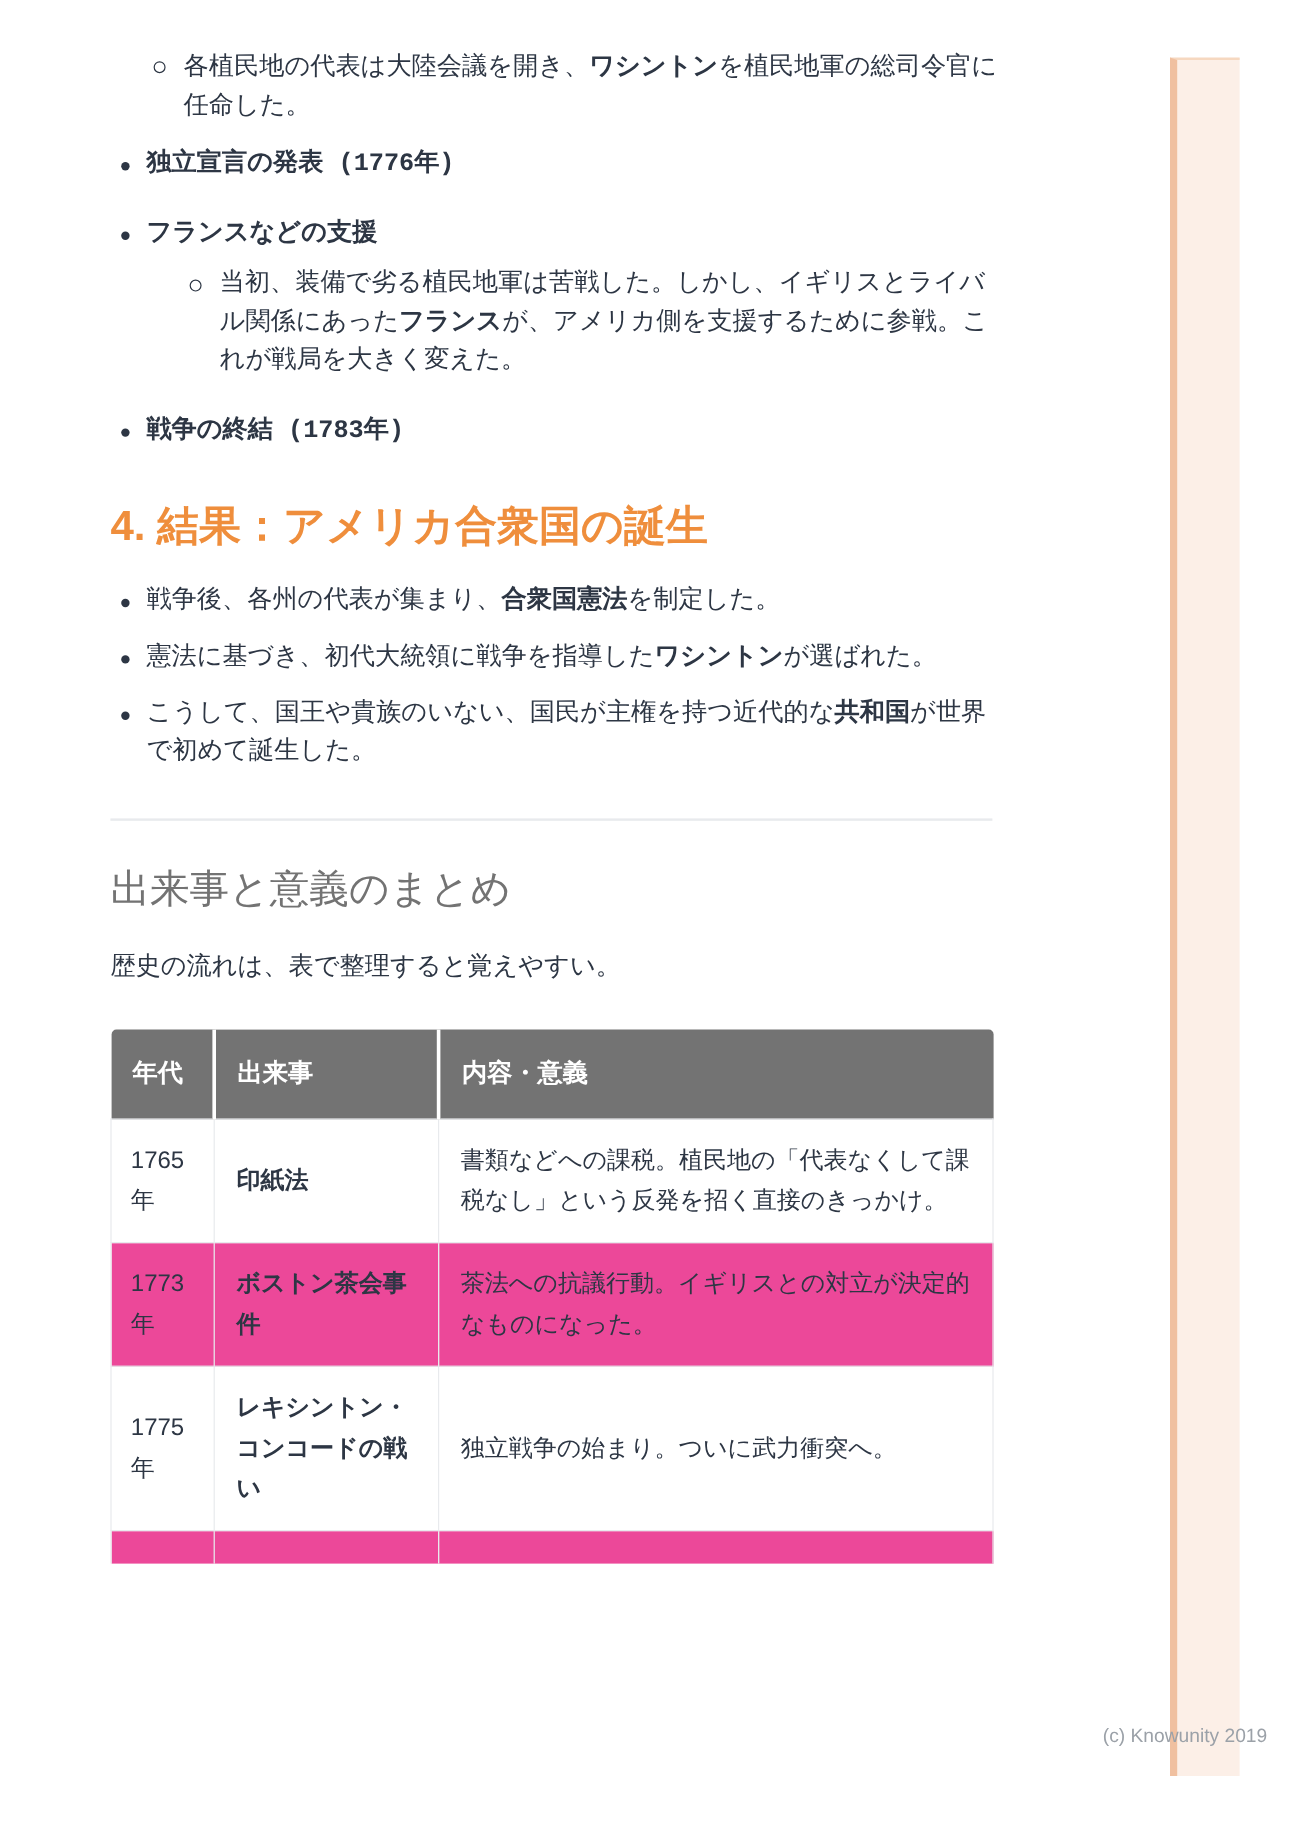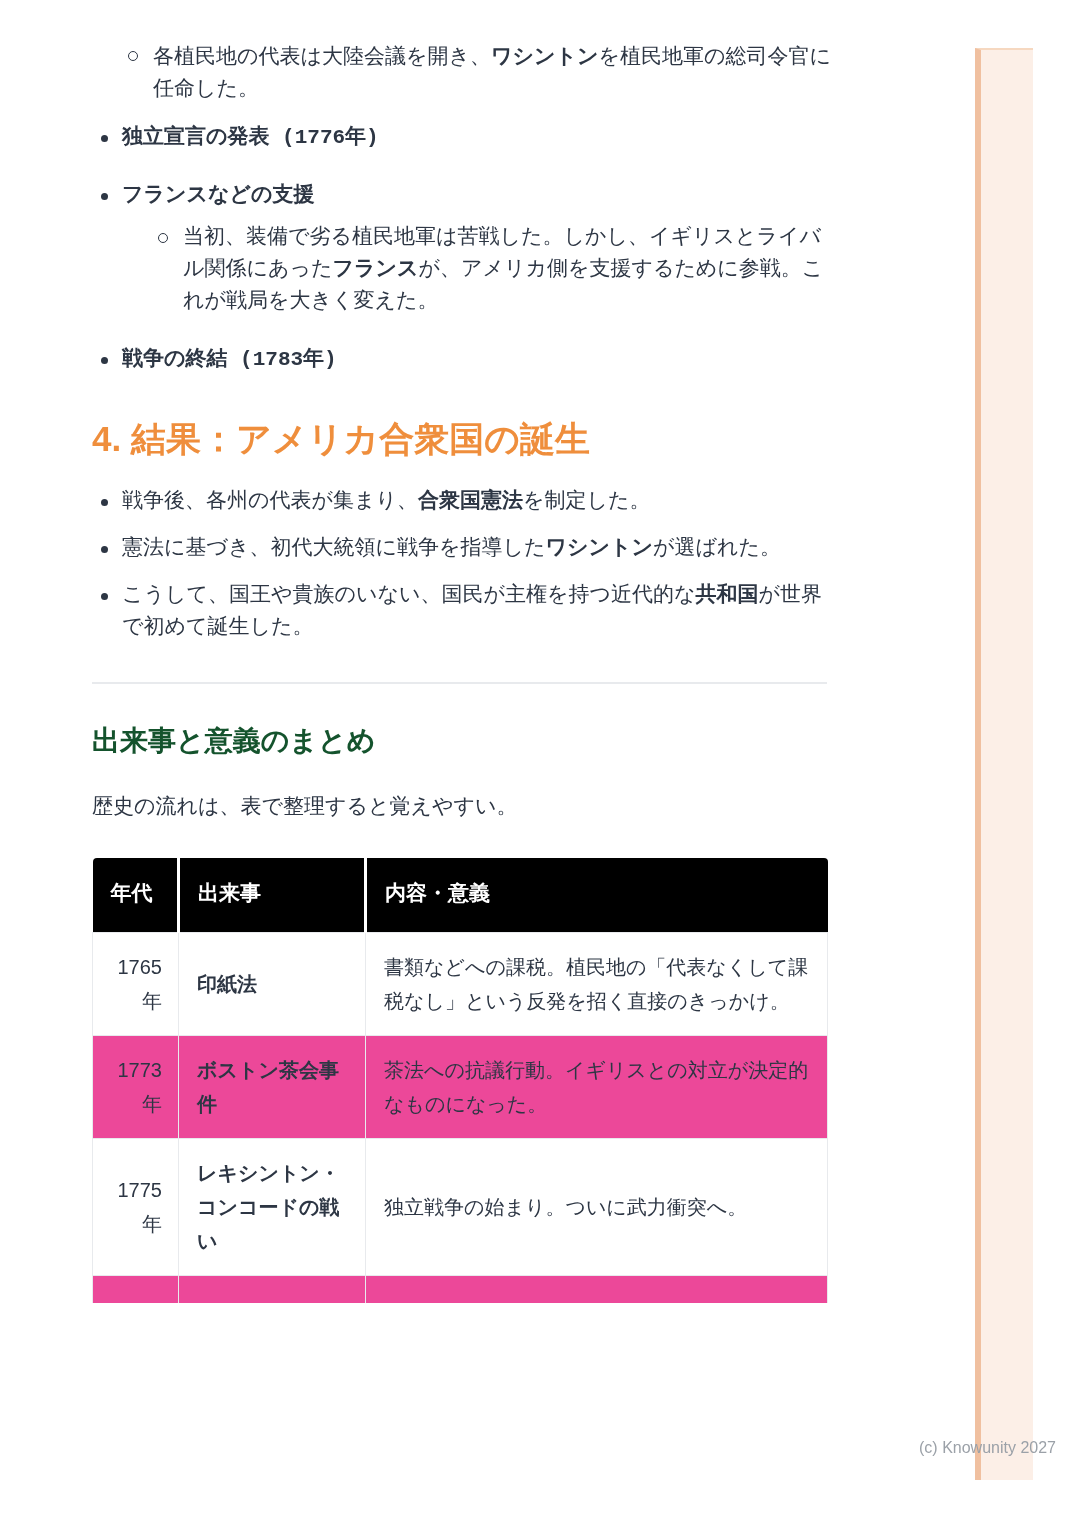--- a/index.html
+++ b/index.html
@@ -32,43 +32,42 @@
     border:1.6px solid #2d3644;border-radius:50%;box-sizing:border-box;background:transparent;
   }
   .continued{margin:0 0 6px 33px;}
   .continued .li2{margin-bottom:18px;}
   b{font-weight:bold;}
   i{font-style:italic;}
   .h3{color:#ef8e3c;font-size:35px;line-height:34px;font-weight:bold;margin:46px 0 30px 0;}
   .results{margin-top:0;}
   .results .li1{margin-bottom:12px;}
   .divider{border:none;border-top:2px solid #e8eaed;margin:38px 0 0 0;width:735px;}
-  .h2{color:#14532d;font-size:28px;line-height:42px;font-weight:bold;margin:36px 0 0 0;}
+  .h2{color:#737373;font-size:33px;line-height:42px;font-weight:normal;margin:36px 0 0 0;}
   .intro{margin:28px 0 0 0;}
   
   .summary-table{
     border-collapse:collapse;table-layout:fixed;width:735px;margin-top:36px;
     font-size:20px;
   }
   .summary-table col.c-year{width:86px;}
   .summary-table col.c-event{width:187px;}
   .summary-table col.c-desc{width:462px;}
   .summary-table th{
-    background:#000000;color:#ffffff;font-weight:bold;text-align:left;
+    background:#737373;color:#ffffff;font-weight:bold;text-align:left;
     padding:24px 18px;font-size:21px;line-height:26px;
     border-right:3px solid #ffffff;
-    font-family:Liberation Mono, monospace;
   }
   .summary-table th:first-child{border-top-left-radius:4px;}
   .summary-table th:last-child{border-right:none;border-top-right-radius:4px;}
   .summary-table td{
     padding:17px 18px;line-height:34px;vertical-align:middle;
     border:1px solid #e8eaed;background:#ffffff;
   }
-  .summary-table td.year{padding:17px 16px;text-align:right;}
+  .summary-table td.year{padding:17px 16px;}
   .summary-table td.event{font-weight:bold;}
   .summary-table tr.alt td{background:#ec4899;}
   .summary-table tr.partial td{padding:0;height:27px;border-bottom:none;}
   
   .page-fade{
     position:absolute;left:0;top:1442px;width:975px;height:70px;z-index:3;
     background:linear-gradient(to bottom, rgba(255,255,255,0) 0%, #ffffff 60%, #ffffff 100%);
     pointer-events:none;
   }
   .watermark{
@@ -160,13 +159,13 @@
         <td class="event"></td>
         <td class="desc"></td>
       </tr>
     </tbody>
   </table>
 
 </main>
 
 <div class="page-fade"></div>
 
-<div class="watermark">(c) Knowunity 2027</div>
+<div class="watermark">(c) Knowunity 2019</div>
 
 </body></html>

